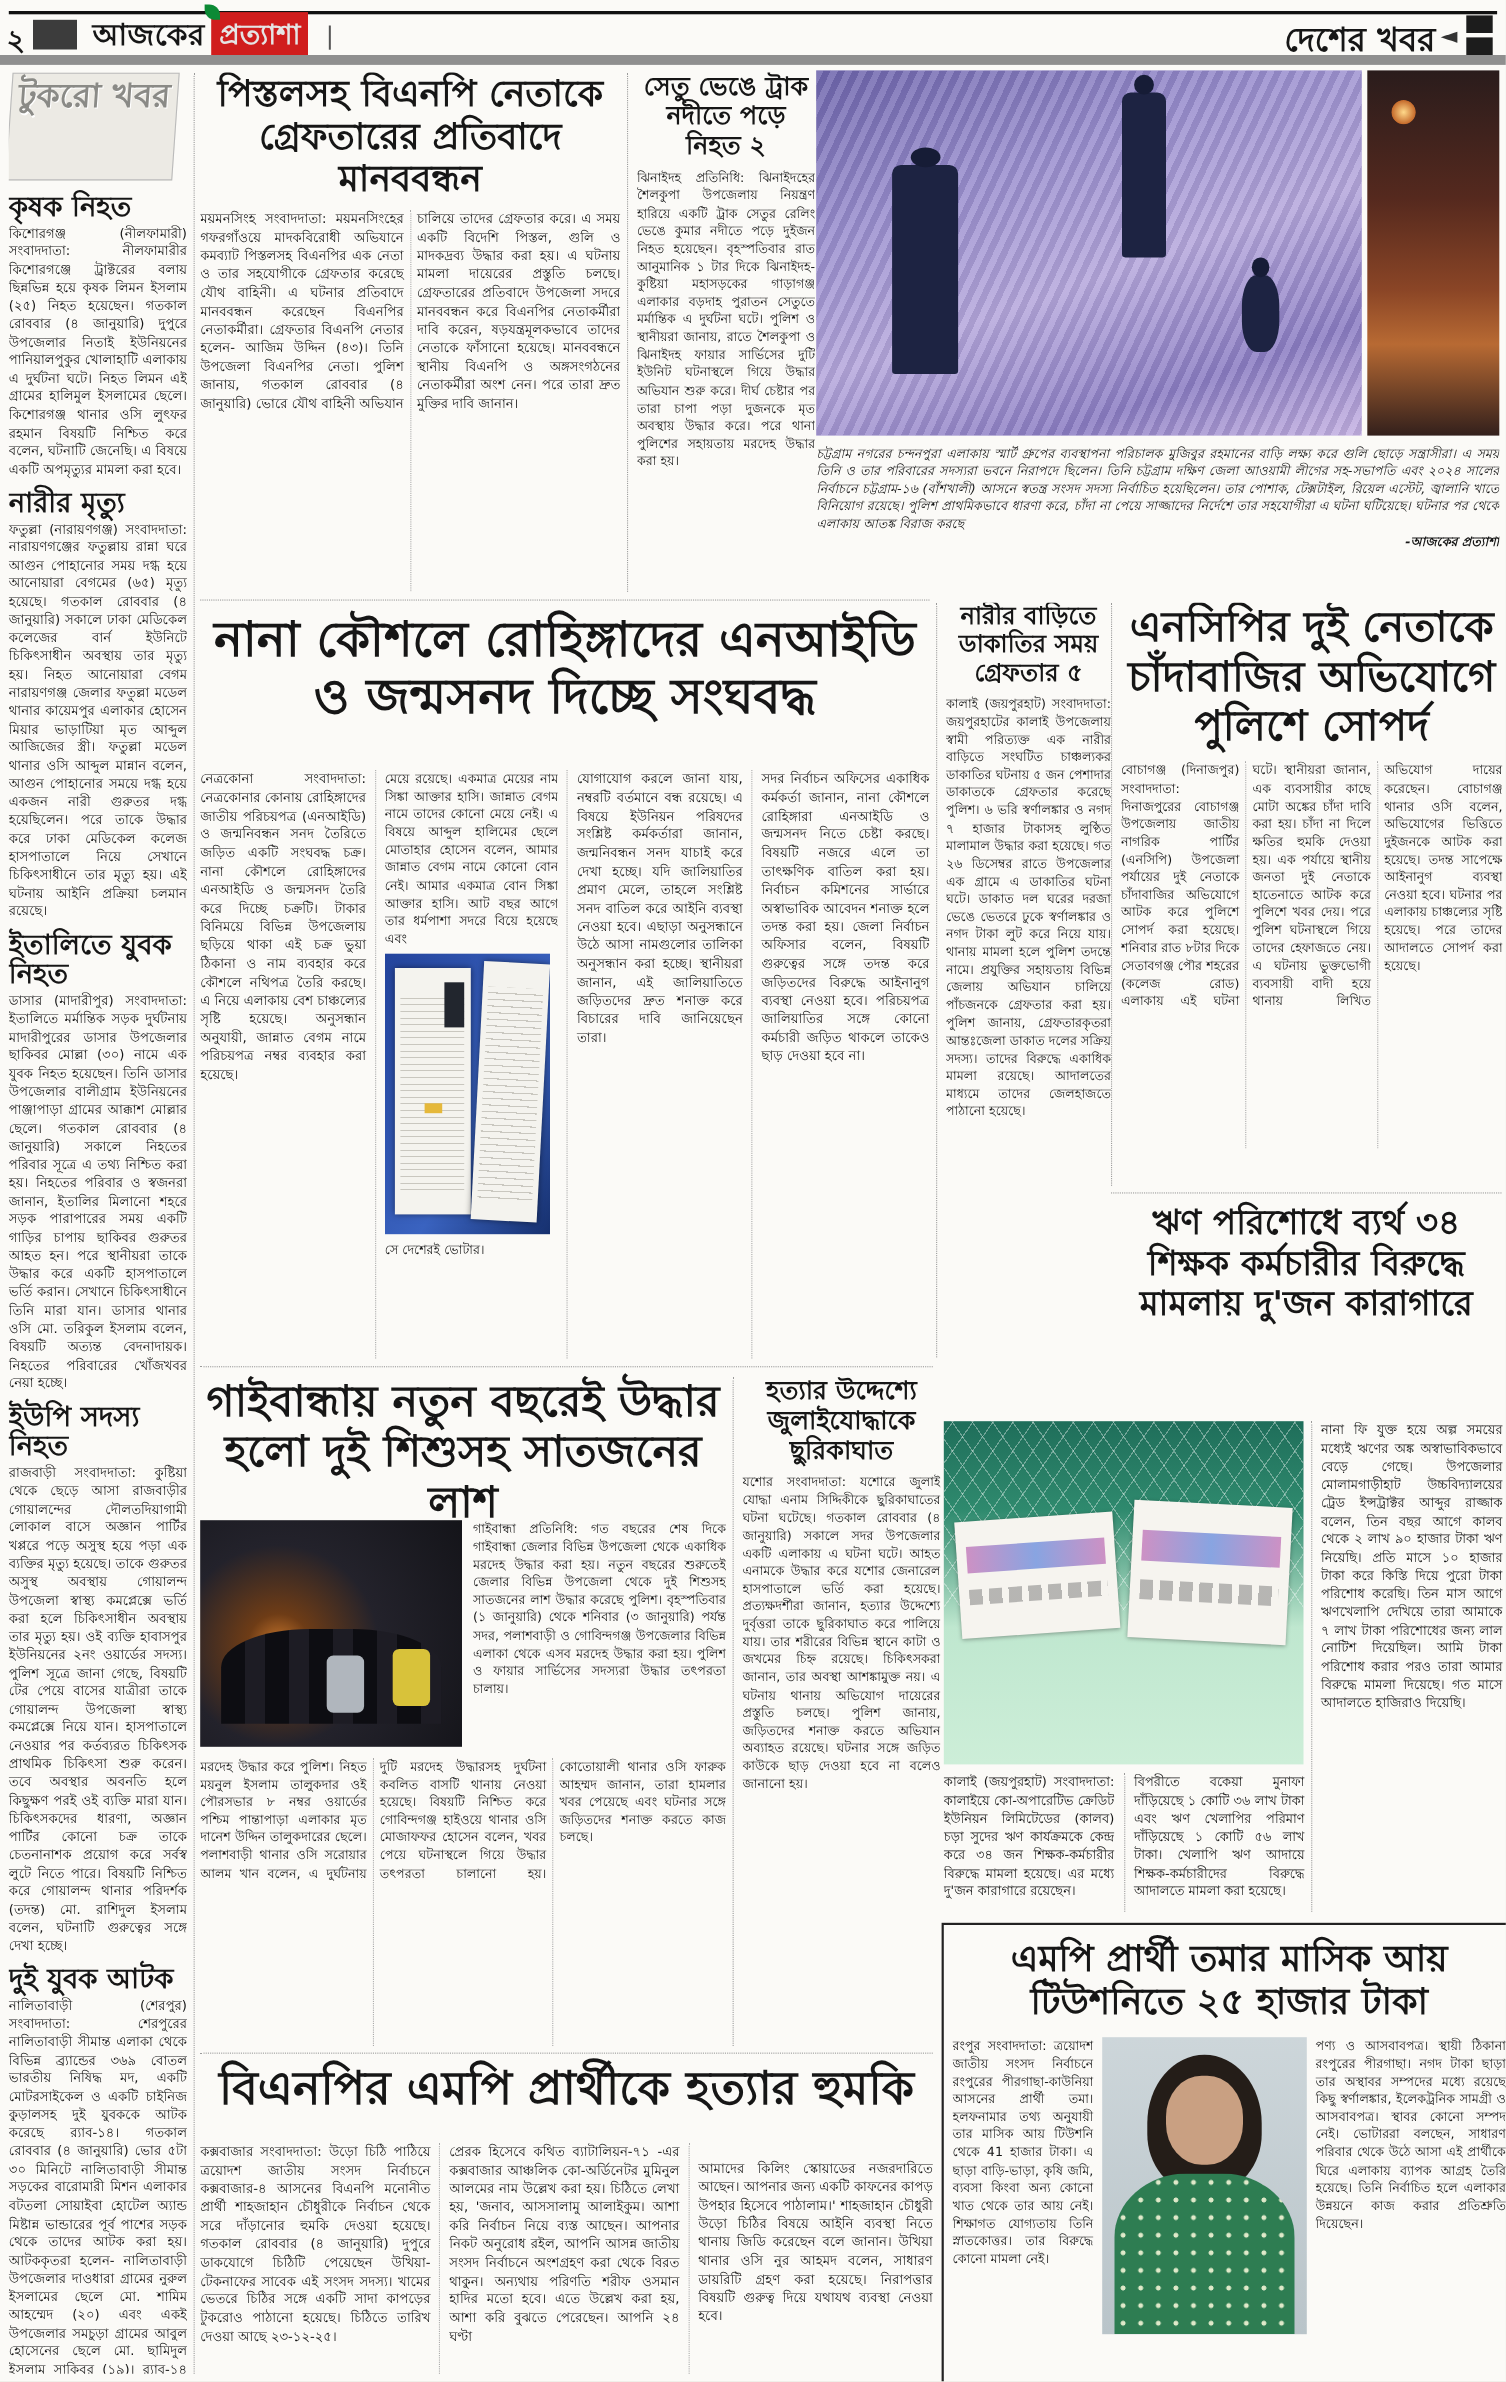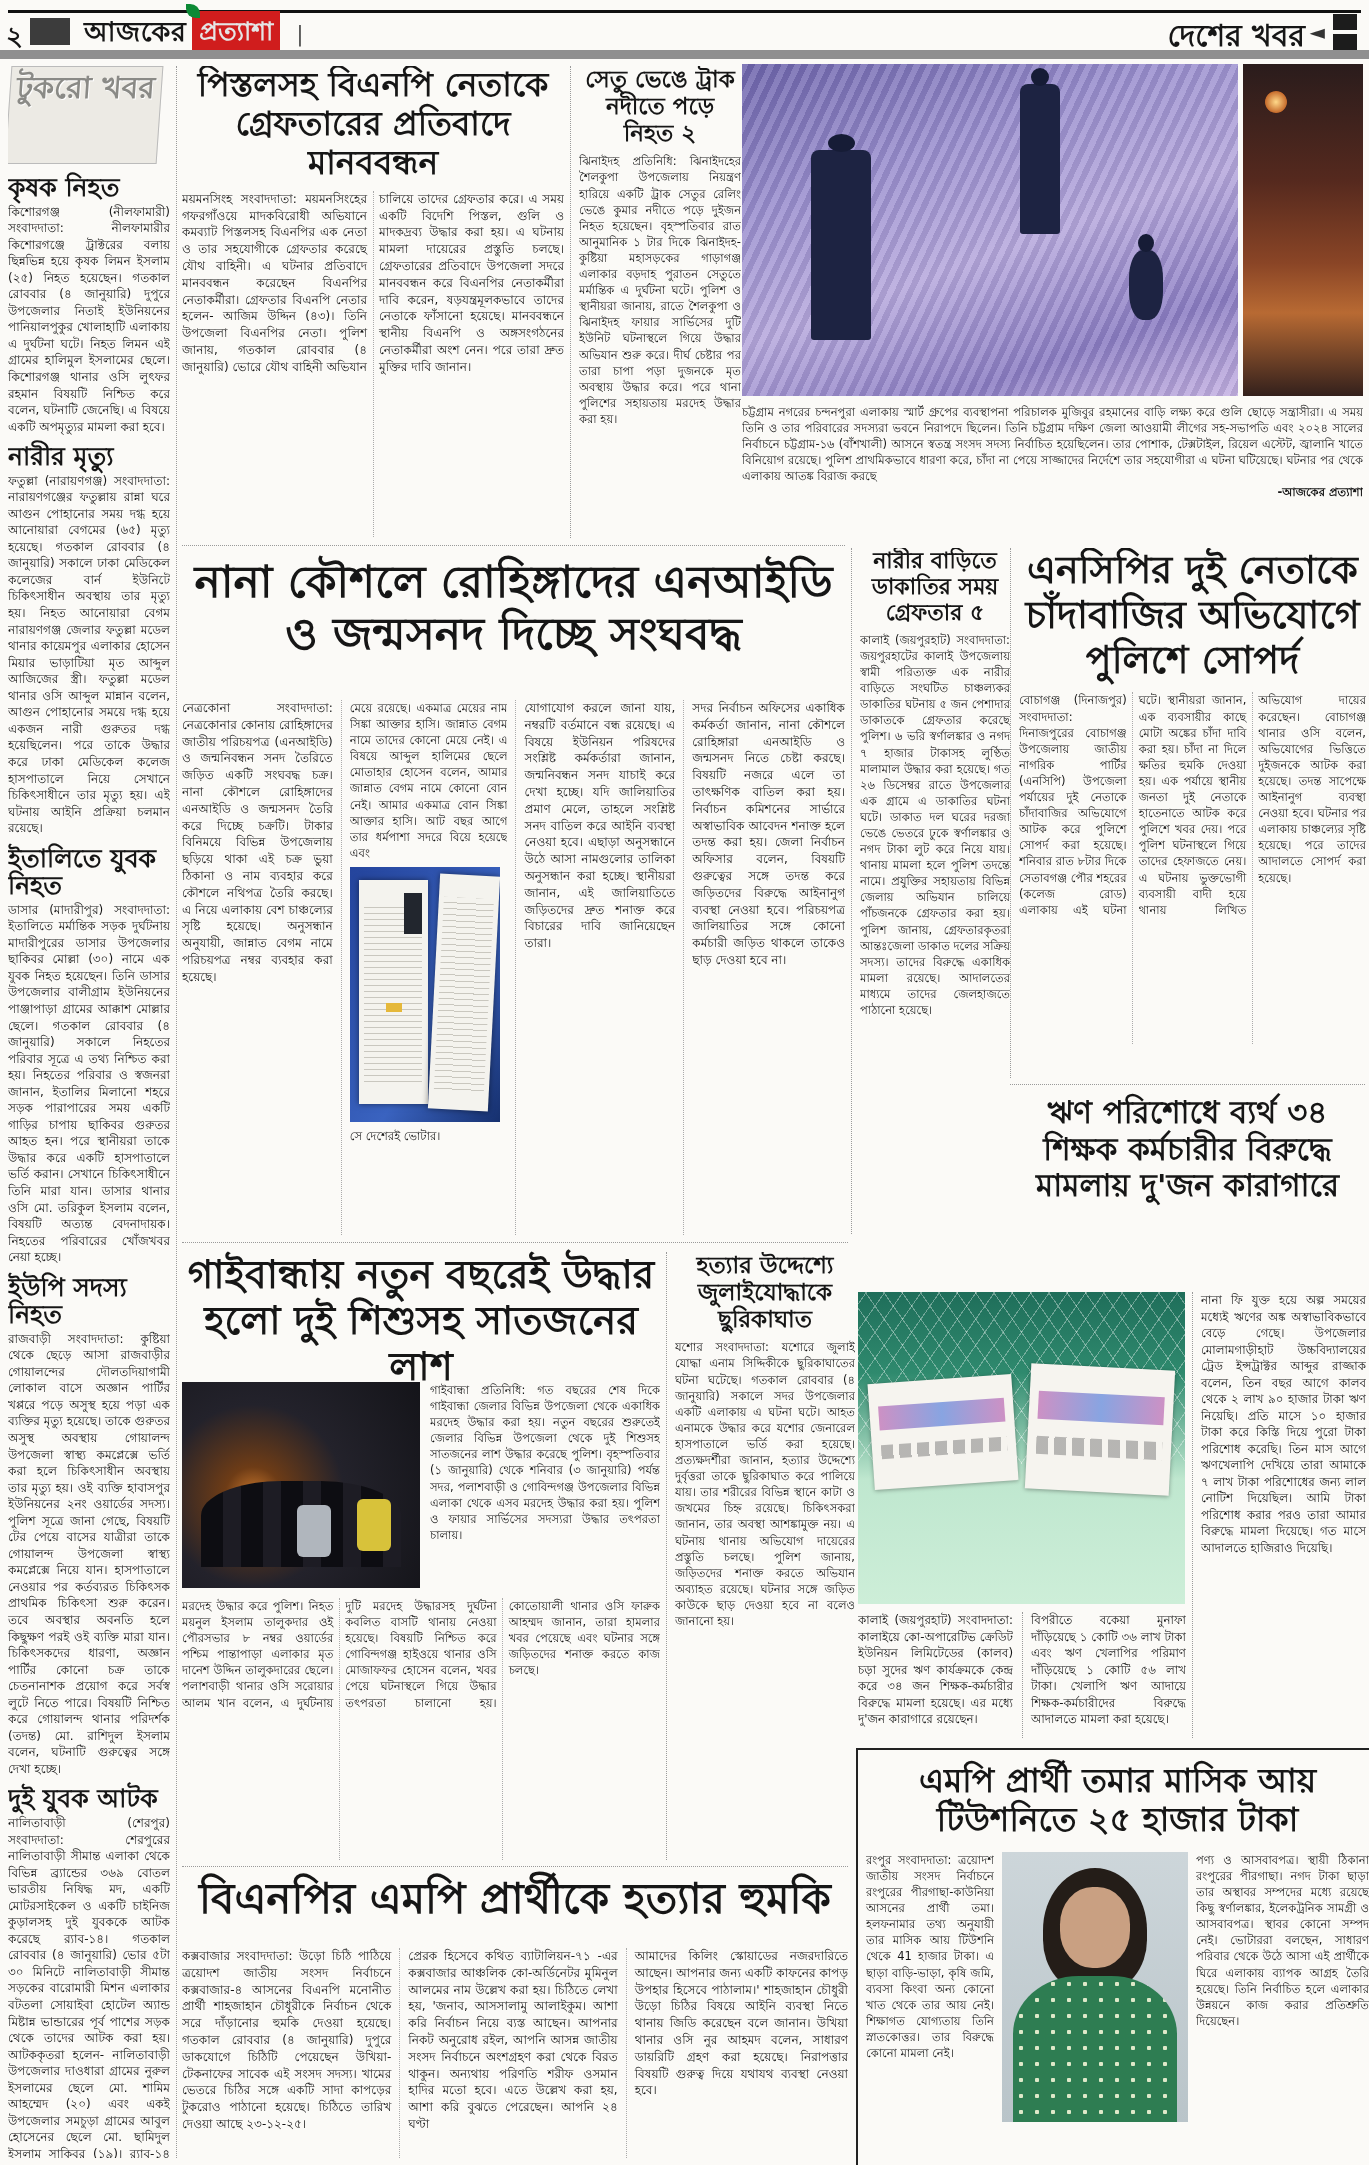--- a/index.html
+++ b/index.html
@@ -130,21 +130,21 @@
     <div class="body-txt" style="margin-top:6px;font-size:11.5px;">ঝিনাইদহ প্রতিনিধি: ঝিনাইদহের শৈলকুপা উপজেলায় নিয়ন্ত্রণ হারিয়ে একটি ট্রাক সেতুর রেলিং ভেঙে কুমার নদীতে পড়ে দুইজন নিহত হয়েছেন। বৃহস্পতিবার রাত আনুমানিক ১ টার দিকে ঝিনাইদহ-কুষ্টিয়া মহাসড়কের গাড়াগঞ্জ এলাকার বড়দাহ পুরাতন সেতুতে মর্মান্তিক এ দুর্ঘটনা ঘটে। পুলিশ ও স্থানীয়রা জানায়, রাতে শৈলকুপা ও ঝিনাইদহ ফায়ার সার্ভিসের দুটি ইউনিট ঘটনাস্থলে গিয়ে উদ্ধার অভিযান শুরু করে। দীর্ঘ চেষ্টার পর তারা চাপা পড়া দুজনকে মৃত অবস্থায় উদ্ধার করে। পরে থানা পুলিশের সহায়তায় মরদেহ উদ্ধার করা হয়।</div>
   </div>
 
   <div class="abs photo cctv" style="left:742px;top:64px;width:496px;height:332px;">
     <div class="fig" style="left:14%;top:26%;width:60px;height:190px;"></div>
     <div class="fig" style="left:56%;top:6%;width:40px;height:150px;"></div>
     <div class="fig" style="left:78%;top:56%;width:34px;height:70px;border-radius:40%;"></div>
   </div>
   <div class="abs photo sidephoto" style="left:1243px;top:64px;width:120px;height:332px;"></div>
 
-  <div class="abs caption" style="left:742px;top:404px;width:621px;height:128px;overflow:hidden;">
+  <div class="abs caption" style="left:742px;top:404px;width:621px;height:128px;overflow:hidden;font-style:italic;">
     <span>চট্টগ্রাম নগরের চন্দনপুরা এলাকায় স্মার্ট গ্রুপের ব্যবস্থাপনা পরিচালক মুজিবুর রহমানের বাড়ি লক্ষ্য করে গুলি ছোড়ে সন্ত্রাসীরা। এ সময় তিনি ও তার পরিবারের সদস্যরা ভবনে নিরাপদে ছিলেন। তিনি চট্টগ্রাম দক্ষিণ জেলা আওয়ামী লীগের সহ-সভাপতি এবং ২০২৪ সালের নির্বাচনে চট্টগ্রাম-১৬ (বাঁশখালী) আসনে স্বতন্ত্র সংসদ সদস্য নির্বাচিত হয়েছিলেন। তার পোশাক, টেক্সটাইল, রিয়েল এস্টেট, জ্বালানি খাতে বিনিয়োগ রয়েছে। পুলিশ প্রাথমিকভাবে ধারণা করে, চাঁদা না পেয়ে সাজ্জাদের নির্দেশে তার সহযোগীরা এ ঘটনা ঘটিয়েছে। ঘটনার পর থেকে এলাকায় আতঙ্ক বিরাজ করছে</span>
     <span class="credit" style="display:block;">-আজকের প্রত্যাশা</span>
   </div>
 
   <div class="abs hsep" style="left:182px;top:545px;width:663px;"></div>
   <div class="abs hl" style="left:182px;top:556px;width:663px;font-size:44px;">নানা কৌশলে রোহিঙ্গাদের এনআইডি ও জন্মসনদ দিচ্ছে সংঘবদ্ধ</div>
 
   <div class="abs" style="left:182px;top:700px;width:663px;height:535px;display:flex;">
     <div class="colbox" style="width:153px;padding-right:8px;border-right:1px dotted #aaa;">নেত্রকোনা সংবাদদাতা: নেত্রকোনার কোনায় রোহিঙ্গাদের জাতীয় পরিচয়পত্র (এনআইডি) ও জন্মনিবন্ধন সনদ তৈরিতে জড়িত একটি সংঘবদ্ধ চক্র। নানা কৌশলে রোহিঙ্গাদের এনআইডি ও জন্মসনদ তৈরি করে দিচ্ছে চক্রটি। টাকার বিনিময়ে বিভিন্ন উপজেলায় ছড়িয়ে থাকা এই চক্র ভুয়া ঠিকানা ও নাম ব্যবহার করে কৌশলে নথিপত্র তৈরি করছে। এ নিয়ে এলাকায় বেশ চাঞ্চল্যের সৃষ্টি হয়েছে। অনুসন্ধান অনুযায়ী, জান্নাত বেগম নামে পরিচয়পত্র নম্বর ব্যবহার করা হয়েছে।</div>
     <div style="width:160px;padding:0 8px;border-right:1px dotted #aaa;overflow:hidden;">
@@ -206,16 +206,16 @@
       </div>
       <div class="colbox" style="flex:1;font-size:11.5px;height:270px;">পণ্য ও আসবাবপত্র। স্থায়ী ঠিকানা রংপুরের পীরগাছা। নগদ টাকা ছাড়া তার অস্থাবর সম্পদের মধ্যে রয়েছে কিছু স্বর্ণালঙ্কার, ইলেকট্রনিক সামগ্রী ও আসবাবপত্র। স্থাবর কোনো সম্পদ নেই। ভোটাররা বলছেন, সাধারণ পরিবার থেকে উঠে আসা এই প্রার্থীকে ঘিরে এলাকায় ব্যাপক আগ্রহ তৈরি হয়েছে। তিনি নির্বাচিত হলে এলাকার উন্নয়নে কাজ করার প্রতিশ্রুতি দিয়েছেন।</div>
     </div>
   </div>
 
   <div class="abs hsep" style="left:182px;top:1866px;width:666px;"></div>
   <div class="abs hl" style="left:182px;top:1874px;width:666px;font-size:42px;">বিএনপির এমপি প্রার্থীকে হত্যার হুমকি</div>
   <div class="abs" style="left:182px;top:1948px;width:666px;height:210px;display:flex;">
     <div class="colbox" style="width:210px;padding-right:8px;border-right:1px dotted #aaa;">কক্সবাজার সংবাদদাতা: উড়ো চিঠি পাঠিয়ে ত্রয়োদশ জাতীয় সংসদ নির্বাচনে কক্সবাজার-৪ আসনের বিএনপি মনোনীত প্রার্থী শাহজাহান চৌধুরীকে নির্বাচন থেকে সরে দাঁড়ানোর হুমকি দেওয়া হয়েছে। গতকাল রোববার (৪ জানুয়ারি) দুপুরে ডাকযোগে চিঠিটি পেয়েছেন উখিয়া-টেকনাফের সাবেক এই সংসদ সদস্য। খামের ভেতরে চিঠির সঙ্গে একটি সাদা কাপড়ের টুকরোও পাঠানো হয়েছে। চিঠিতে তারিখ দেওয়া আছে ২৩-১২-২৫।</div>
     <div class="colbox" style="width:210px;padding:0 8px;border-right:1px dotted #aaa;">প্রেরক হিসেবে কথিত ব্যাটালিয়ন-৭১ -এর কক্সবাজার আঞ্চলিক কো-অর্ডিনেটর মুমিনুল আলমের নাম উল্লেখ করা হয়। চিঠিতে লেখা হয়, 'জনাব, আসসালামু আলাইকুম। আশা করি নির্বাচন নিয়ে ব্যস্ত আছেন। আপনার নিকট অনুরোধ রইল, আপনি আসন্ন জাতীয় সংসদ নির্বাচনে অংশগ্রহণ করা থেকে বিরত থাকুন। অন্যথায় পরিণতি শরীফ ওসমান হাদির মতো হবে। এতে উল্লেখ করা হয়, আশা করি বুঝতে পেরেছেন। আপনি ২৪ ঘণ্টা</div>
-    <div class="colbox" style="width:214px;padding-left:8px;">আমাদের কিলিং স্কোয়াডের নজরদারিতে আছেন। আপনার জন্য একটি কাফনের কাপড় উপহার হিসেবে পাঠালাম।' শাহজাহান চৌধুরী উড়ো চিঠির বিষয়ে আইনি ব্যবস্থা নিতে থানায় জিডি করেছেন বলে জানান। উখিয়া থানার ওসি নুর আহমদ বলেন, সাধারণ ডায়রিটি গ্রহণ করা হয়েছে। নিরাপত্তার বিষয়টি গুরুত্ব দিয়ে যথাযথ ব্যবস্থা নেওয়া হবে।</div>
+    <div class="colbox" style="width:214px;padding-left:8px;margin-top:15px;">আমাদের কিলিং স্কোয়াডের নজরদারিতে আছেন। আপনার জন্য একটি কাফনের কাপড় উপহার হিসেবে পাঠালাম।' শাহজাহান চৌধুরী উড়ো চিঠির বিষয়ে আইনি ব্যবস্থা নিতে থানায় জিডি করেছেন বলে জানান। উখিয়া থানার ওসি নুর আহমদ বলেন, সাধারণ ডায়রিটি গ্রহণ করা হয়েছে। নিরাপত্তার বিষয়টি গুরুত্ব দিয়ে যথাযথ ব্যবস্থা নেওয়া হবে।</div>
   </div>
 
 </div>
 
 </body></html>

